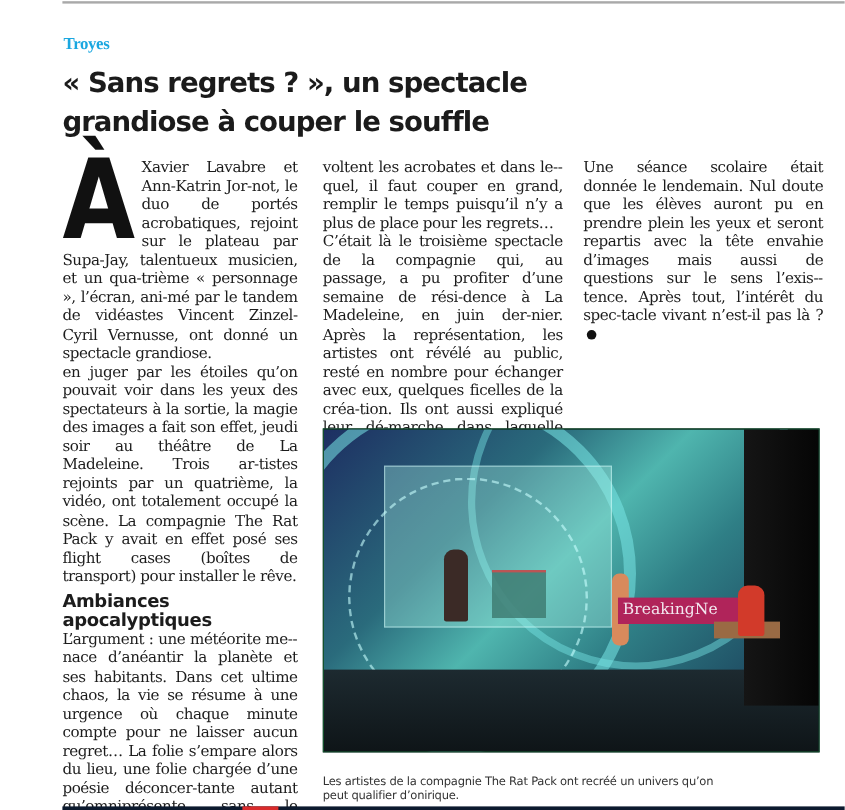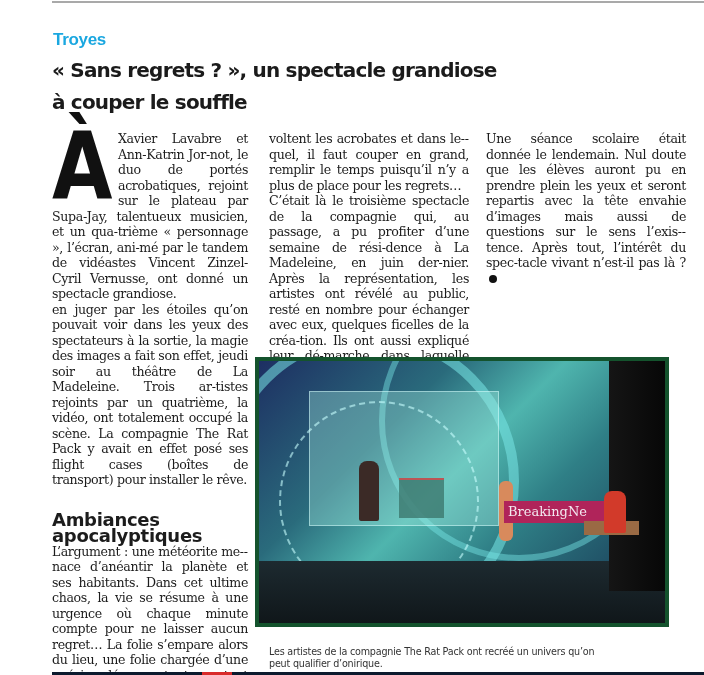--- a/index.html
+++ b/index.html
@@ -1,37 +1,37 @@
 <!DOCTYPE html>
 <html><head>
   <meta charset="utf-8">
   <style>
     * { box-sizing: border-box; margin: 0; padding: 0; }
     html, body { width: 704px; height: 675px; overflow: hidden; background: #ffffff; }
     body { position: relative; font-family: "DejaVu Serif", serif; color: #1c1c1c; }
 
     .top-rule { position: absolute; left: 52px; top: 1px; width: 652px; height: 2px; background: #a9a9a9; }
 
-    .kicker { position: absolute; left: 53px; top: 30px; font-family: Liberation Sans, sans-serif; font-weight: bold; font-size: 17px; color: #1aa7e0; letter-spacing: -0.3px; }
+    .kicker { position: absolute; left: 53px; top: 30px; font-family: Liberation Serif, serif; font-weight: bold; font-size: 14px; color: #1aa7e0; letter-spacing: -0.3px; }
 
-    .headline { position: absolute; left: 52px; top: 54px; width: 460px; font-family: "DejaVu Sans", sans-serif; font-weight: bold; font-size: 20px; line-height: 32px; color: #1b1b1b; letter-spacing: -0.8px; }
+    .headline { position: absolute; left: 52px; top: 54px; width: 460px; font-family: "DejaVu Sans", sans-serif; font-weight: bold; font-size: 23px; line-height: 32px; color: #1b1b1b; letter-spacing: -0.8px; }
 
     .col { position: absolute; top: 131px; font-size: 12.6px; line-height: 15.5px; text-align: justify; letter-spacing: -0.35px; hyphens: manual; }
     .col p { margin: 0; }
     .col1 { left: 52px; width: 196px; }
     .col2 { left: 269px; width: 200px; }
     .col3 { left: 486px; width: 200px; }
 
     .dropcap { float: left; font-family: "DejaVu Sans", sans-serif; font-weight: bold; font-size: 92px; line-height: 64px; height: 60px; margin: 4px 6px 0 0; color: #111; transform: scaleX(0.85); transform-origin: left top; width: 60px; letter-spacing: -4px; }
 
-    .subhead { font-family: "DejaVu Sans", sans-serif; font-weight: bold; font-size: 18px; line-height: 16px; margin-top: 24px; letter-spacing: -0.3px; text-align: left; }
+    .subhead { font-family: "DejaVu Sans", sans-serif; font-weight: bold; font-size: 15px; line-height: 16px; margin-top: 5px; letter-spacing: -0.3px; text-align: left; }
 
     .bullet { display: inline-block; width: 8px; height: 8px; border-radius: 50%; background: #111; margin-left: 3px; vertical-align: 0px; }
 
-    .photo { position: absolute; left: 255px; top: 357px; width: 414px; height: 270px; overflow: hidden; background: #0c1520; border: 4px solid #14532d; }
+    .photo { position: absolute; left: 269px; top: 357px; width: 414px; height: 270px; overflow: hidden; background: #0c1520; border: 1px solid #14532d; }
     .photo .screen { position: absolute; left: 0; top: 0; width: 350px; height: 210px; background: linear-gradient(135deg, #1d2f62 0%, #2a6b7c 35%, #4fb5ae 55%, #2f7f86 75%, #1f4e64 100%); }
     .photo .ring1 { position: absolute; left: -40px; top: -30px; width: 300px; height: 300px; border-radius: 50%; border: 10px solid rgba(120,230,230,0.55); }
     .photo .ring2 { position: absolute; left: 20px; top: 40px; width: 200px; height: 200px; border-radius: 50%; border: 2px dashed rgba(200,255,255,0.6); }
     .photo .ring3 { position: absolute; left: 120px; top: -80px; width: 280px; height: 280px; border-radius: 50%; border: 6px solid rgba(120,230,230,0.45); }
     .photo .panel { position: absolute; left: 50px; top: 30px; width: 190px; height: 135px; background: rgba(170,240,230,0.35); border: 1px solid rgba(220,255,255,0.5); }
     .photo .banner { position: absolute; left: 245px; top: 140px; width: 120px; height: 22px; background: #b0245a; color: #f3e8f0; font-family: "DejaVu Serif", serif; font-size: 13px; line-height: 22px; padding-left: 4px; white-space: nowrap; overflow: hidden; }
     .photo .floor { position: absolute; left: 0; top: 200px; width: 414px; height: 70px; background: linear-gradient(180deg, #1d2a30 0%, #0e1417 100%); }
     .photo .curtain { position: absolute; left: 350px; top: 0; width: 64px; height: 230px; background: linear-gradient(90deg, #151515, #050505); }
     .photo .performer { position: absolute; left: 100px; top: 100px; width: 20px; height: 60px; background: #3b2a26; border-radius: 8px 8px 2px 2px; }
     .photo .box { position: absolute; left: 140px; top: 117px; width: 45px; height: 40px; background: rgba(60,120,110,0.8); border-top: 2px solid #b55; }

